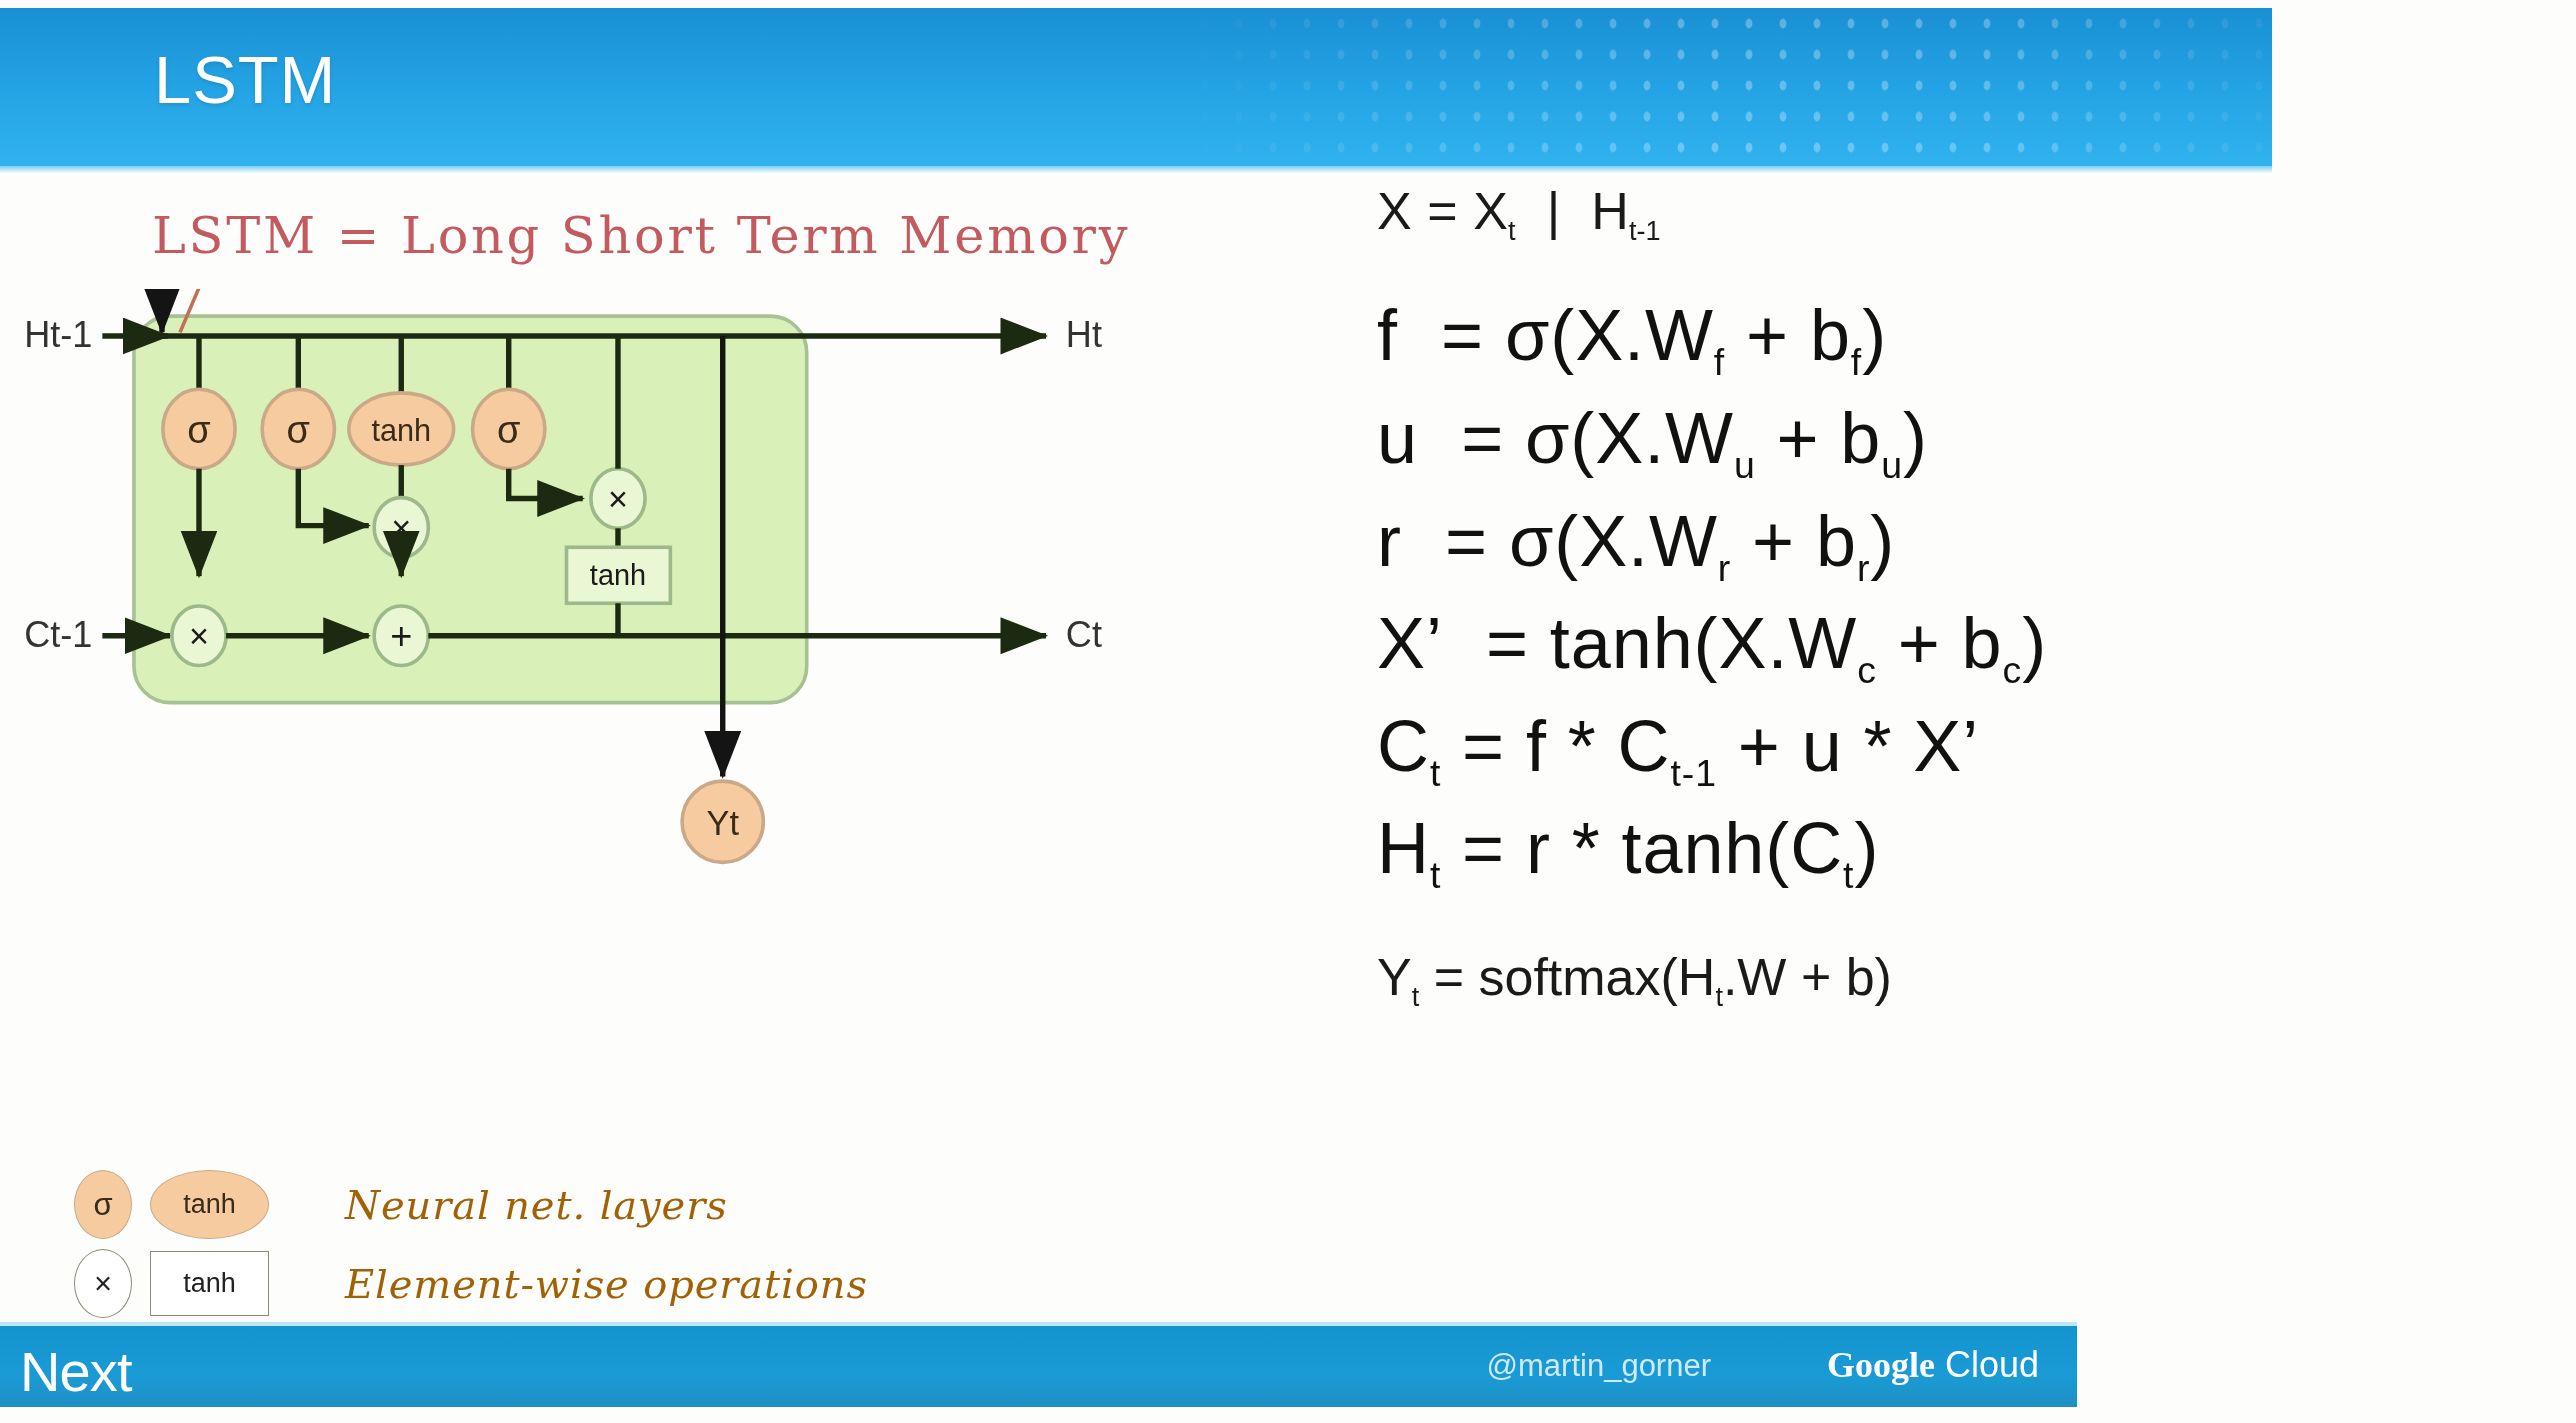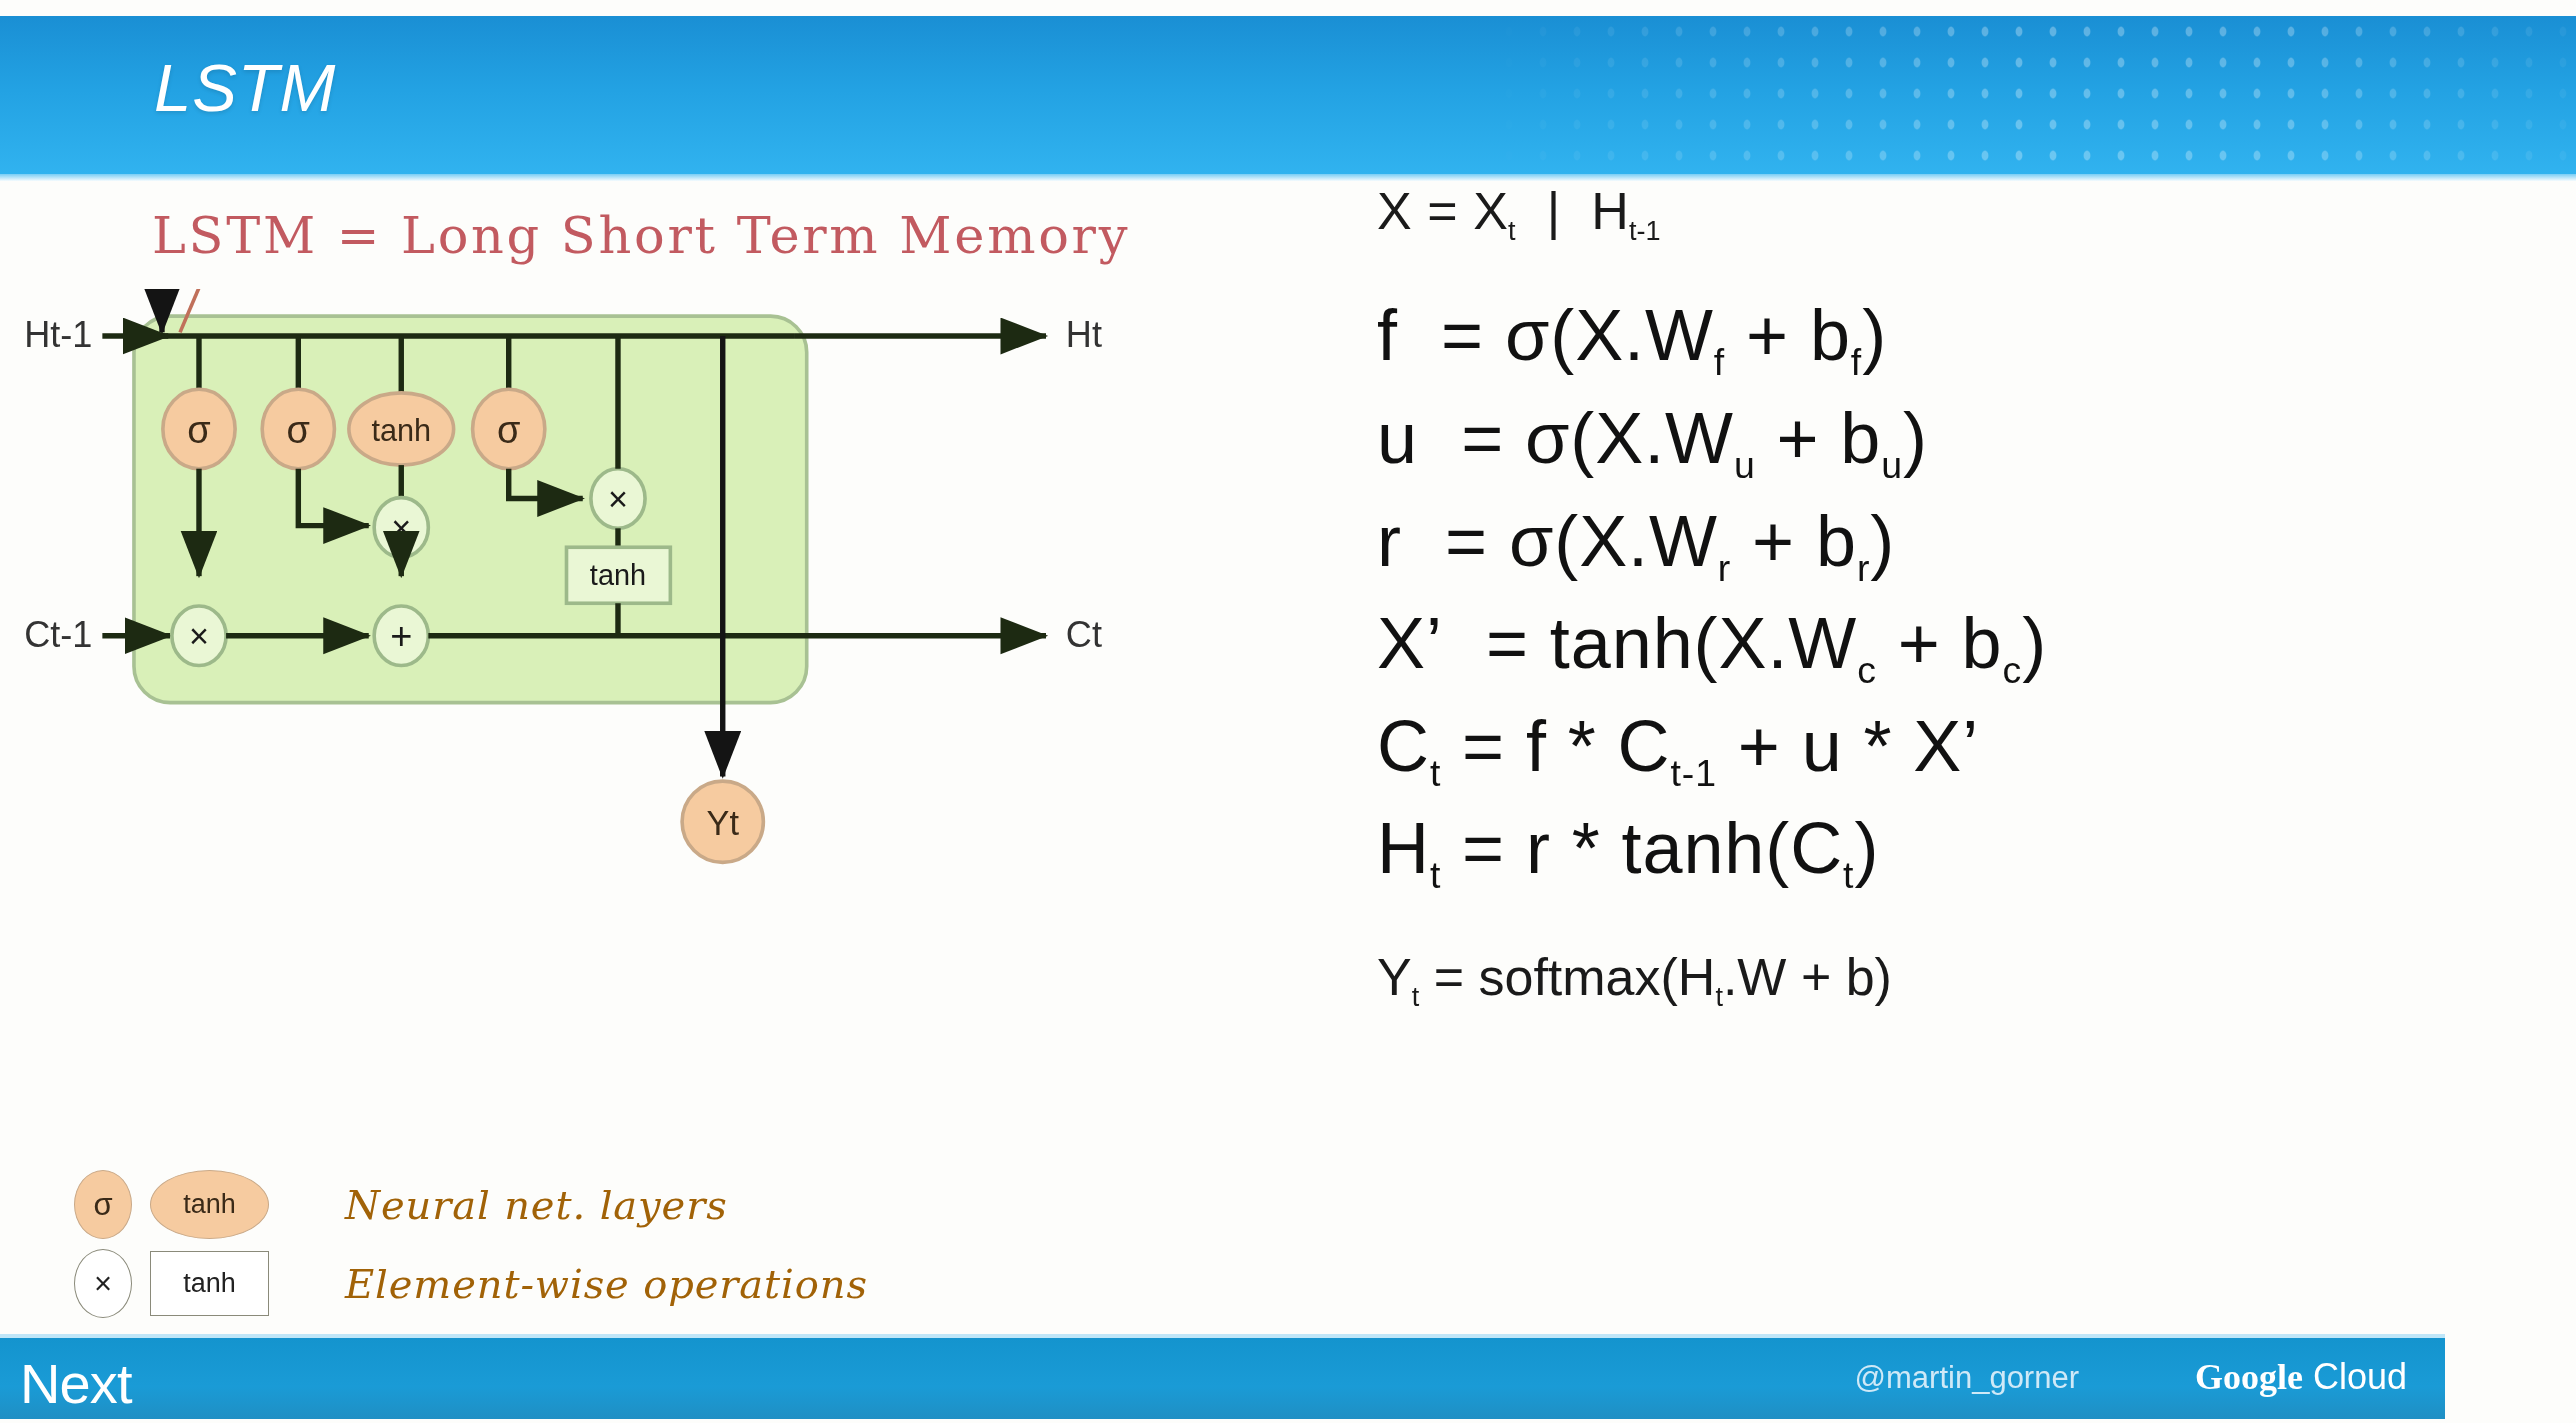--- a/index.html
+++ b/index.html
@@ -12,26 +12,25 @@
     height: 1423px;
     position: relative;
     overflow: hidden;
     font-family: "Liberation Sans", sans-serif;
     background: #fdfdfb;
   }
 
   
   #header-bar {
     position: absolute;
-    left: 0; top: 16px;
-    width: 2576px;
+    left: 0; top: 8px;
+    width: 2272px;
     height: 165px;
     background: linear-gradient(to bottom, #1a8fd4 0%, #23a2e3 45%, #32b4f0 100%);
     overflow: hidden;
-    font-style: italic;
   }
   #header-dots {
     position: absolute;
     right: 0; top: 0;
     width: 1084px;
     height: 165px;
     background-image: radial-gradient(ellipse 6.3px 9px at center, rgba(255,255,255,0.30) 45%, rgba(255,255,255,0) 62%);
     background-size: 34px 31px;
     -webkit-mask-image: linear-gradient(to right, rgba(0,0,0,0) 0%, rgba(0,0,0,0.55) 22%, rgba(0,0,0,1) 48%, rgba(0,0,0,0.9) 75%, rgba(0,0,0,0.15) 100%);
     mask-image: linear-gradient(to right, rgba(0,0,0,0) 0%, rgba(0,0,0,0.55) 22%, rgba(0,0,0,1) 48%, rgba(0,0,0,0.9) 75%, rgba(0,0,0,0.15) 100%);
@@ -49,22 +48,22 @@
     font-size: 67px;
     font-weight: 400;
     color: #ffffff;
     letter-spacing: 0.9px;
     text-shadow: 0 1.8px 4.5px rgba(0,0,0,0.12);
   }
 
   
   #footer-bar {
     position: absolute;
-    left: 0; bottom: 4px;
-    width: 2445px;
+    left: 0; bottom: 16px;
+    width: 2077px;
     height: 81px;
     background: linear-gradient(to bottom, #1494ce 0%, #1a9bd6 60%, #1f8fc4 100%);
     border-top: 4.5px solid #bfe6f8;
   }
   #footer-next {
     position: absolute;
     left: 20px;
     top: 12.6px;
     font-size: 56px;
     color: #ffffff;

